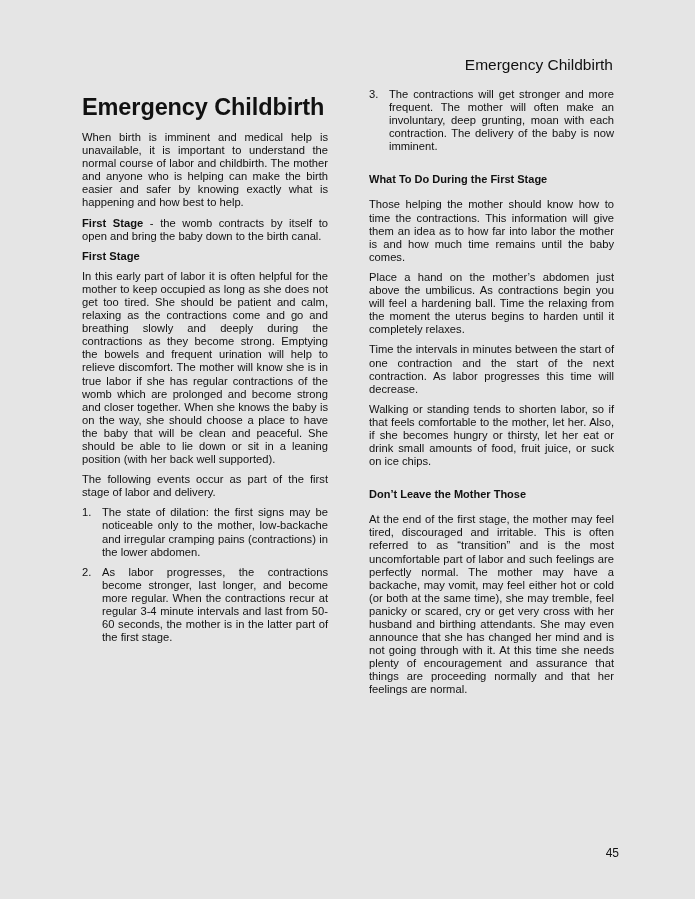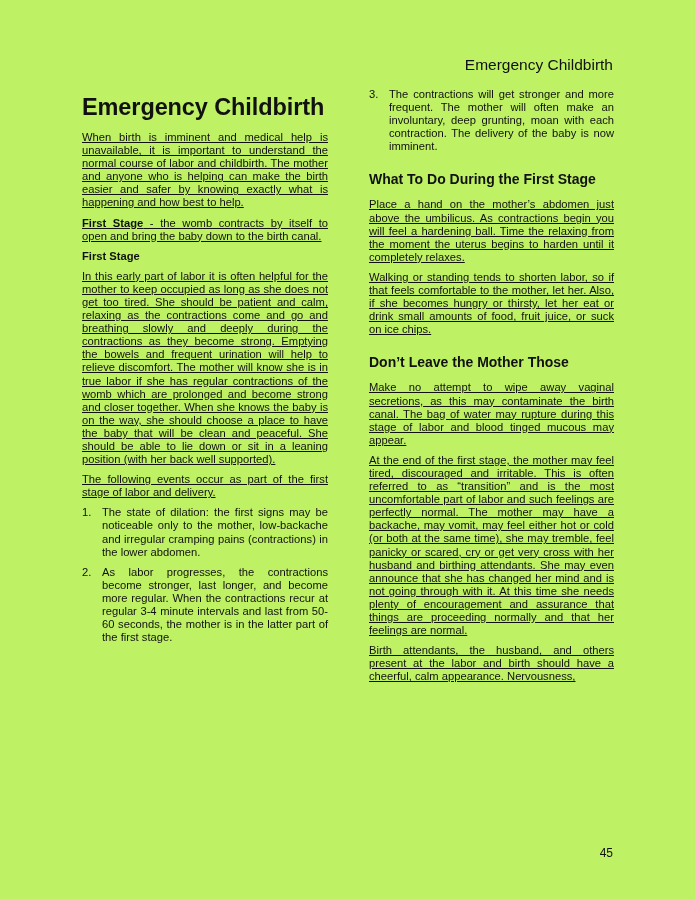--- a/index.html
+++ b/index.html
@@ -1,32 +1,32 @@
 <!DOCTYPE html>
 <html><head>
   <meta charset="utf-8">
   <style>
     html, body { margin: 0; padding: 0; background: #ffffff; }
     body { width: 695px; height: 899px; position: relative; overflow: hidden;
            font-family: "Liberation Sans", sans-serif; color: #111; }
-    .page { position: absolute; left: 0; top: 0; width: 695px; height: 899px; background: #bef264; }
+    .page { position: absolute; left: 0; top: 0; width: 695px; height: 899px; background: #e5e5e5; }
     .running-header { position: absolute; top: 56px; right: 82px; font-size: 15.5px; color: #111; }
     .col { position: absolute; font-size: 11.2px; line-height: 13.1px; text-align: justify; }
     .col-left { left: 82px; top: 93px; width: 246px; }
     .col-right { left: 369px; top: 88px; width: 245px; }
     h1.title { font-size: 23.5px; font-weight: bold; margin: 0 0 10px 0; line-height: 28px; letter-spacing: -0.1px; text-align: left; }
-    h2.section { font-size: 14px; font-weight: bold; margin: 18px 0 10px 0; line-height: 17px; text-align: left; }
+    h2.section { font-size: 11px; font-weight: bold; margin: 18px 0 10px 0; line-height: 17px; text-align: left; }
     h3.subsection { font-size: 11.2px; font-weight: bold; margin: 0 0 7px 0; line-height: 13px; }
-    p { margin: 0 0 7px 0; text-decoration: underline; }
+    p { margin: 0 0 7px 0; }
     .stage-term { font-weight: bold; }
     ol.events { list-style: none; margin: 0; padding: 0; }
     ol.events li { position: relative; padding-left: 20px; margin: 0 0 7px 0; }
     ol.events li .num { position: absolute; left: 0; top: 0; }
     .list-right li { margin-bottom: 0; }
-    .page-number { position: absolute; top: 846px; right: 82px; font-size: 12px; }
+    .page-number { position: absolute; top: 846px; right: 76px; font-size: 12px; }
   </style>
 </head>
 <body>
 
 <div class="page">
 
   <div class="running-header">Emergency Childbirth</div>
 
   <div class="col col-left">
     <h1 class="title">Emergency Childbirth</h1>
@@ -45,23 +45,23 @@
       <li><span class="num">2.</span><span>As labor progresses, the contractions become stronger, last longer, and become more regular.  When the contractions recur at regular 3-4 minute intervals and last from 50-60 seconds, the mother is in the latter part of the first stage.</span></li>
     </ol>
   </div>
 
   <div class="col col-right">
     <ol class="events list-right">
       <li><span class="num">3.</span><span>The contractions will get stronger and more frequent.  The mother will often make an involuntary, deep grunting, moan with each contraction.  The delivery of the baby is now imminent.</span></li>
     </ol>
 
     <h2 class="section">What To Do During the First Stage</h2>
+    <p>Those helping the mother should know how to time the contractions.  This information will give them an idea as to how far into labor the mother is and how much time remains until the baby comes.</p>
     <p>Place a hand on the mother’s abdomen just above the umbilicus.  As contractions begin you will feel a hardening ball.  Time the relaxing from the moment the uterus begins to harden until it completely relaxes.</p>
+    <p>Time the intervals in minutes between the start of one contraction and the start of the next contraction.  As labor progresses this time will decrease.</p>
     <p>Walking or standing tends to shorten labor, so if that feels comfortable to the mother, let her. Also, if she becomes hungry or thirsty, let her eat or drink small amounts of food, fruit juice, or suck on ice chips.</p>
 
     <h2 class="section">Don’t Leave the Mother Those</h2>
-    <p>Make no attempt to wipe away vaginal secretions, as this may contaminate the birth canal.  The bag of water may rupture during this stage of labor and blood tinged mucous may appear.</p>
     <p>At the end of the first stage, the mother may feel tired, discouraged and irritable.  This is often referred to as “transition” and is the most uncomfortable part of labor and such feelings are perfectly normal.  The mother may have a backache, may vomit, may feel either hot or cold (or both at the same time), she may tremble, feel panicky or scared, cry or get very cross with her husband and birthing attendants. She may even announce that she has changed her mind and is not going through with it.  At this time she needs plenty of encouragement and assurance that things are proceeding normally and that her feelings are normal.</p>
-    <p>Birth attendants, the husband, and others present at the labor and birth should have a cheerful, calm appearance.   Nervousness,</p>
   </div>
 
   <div class="page-number">45</div>
 </div>
 
 </body></html>

